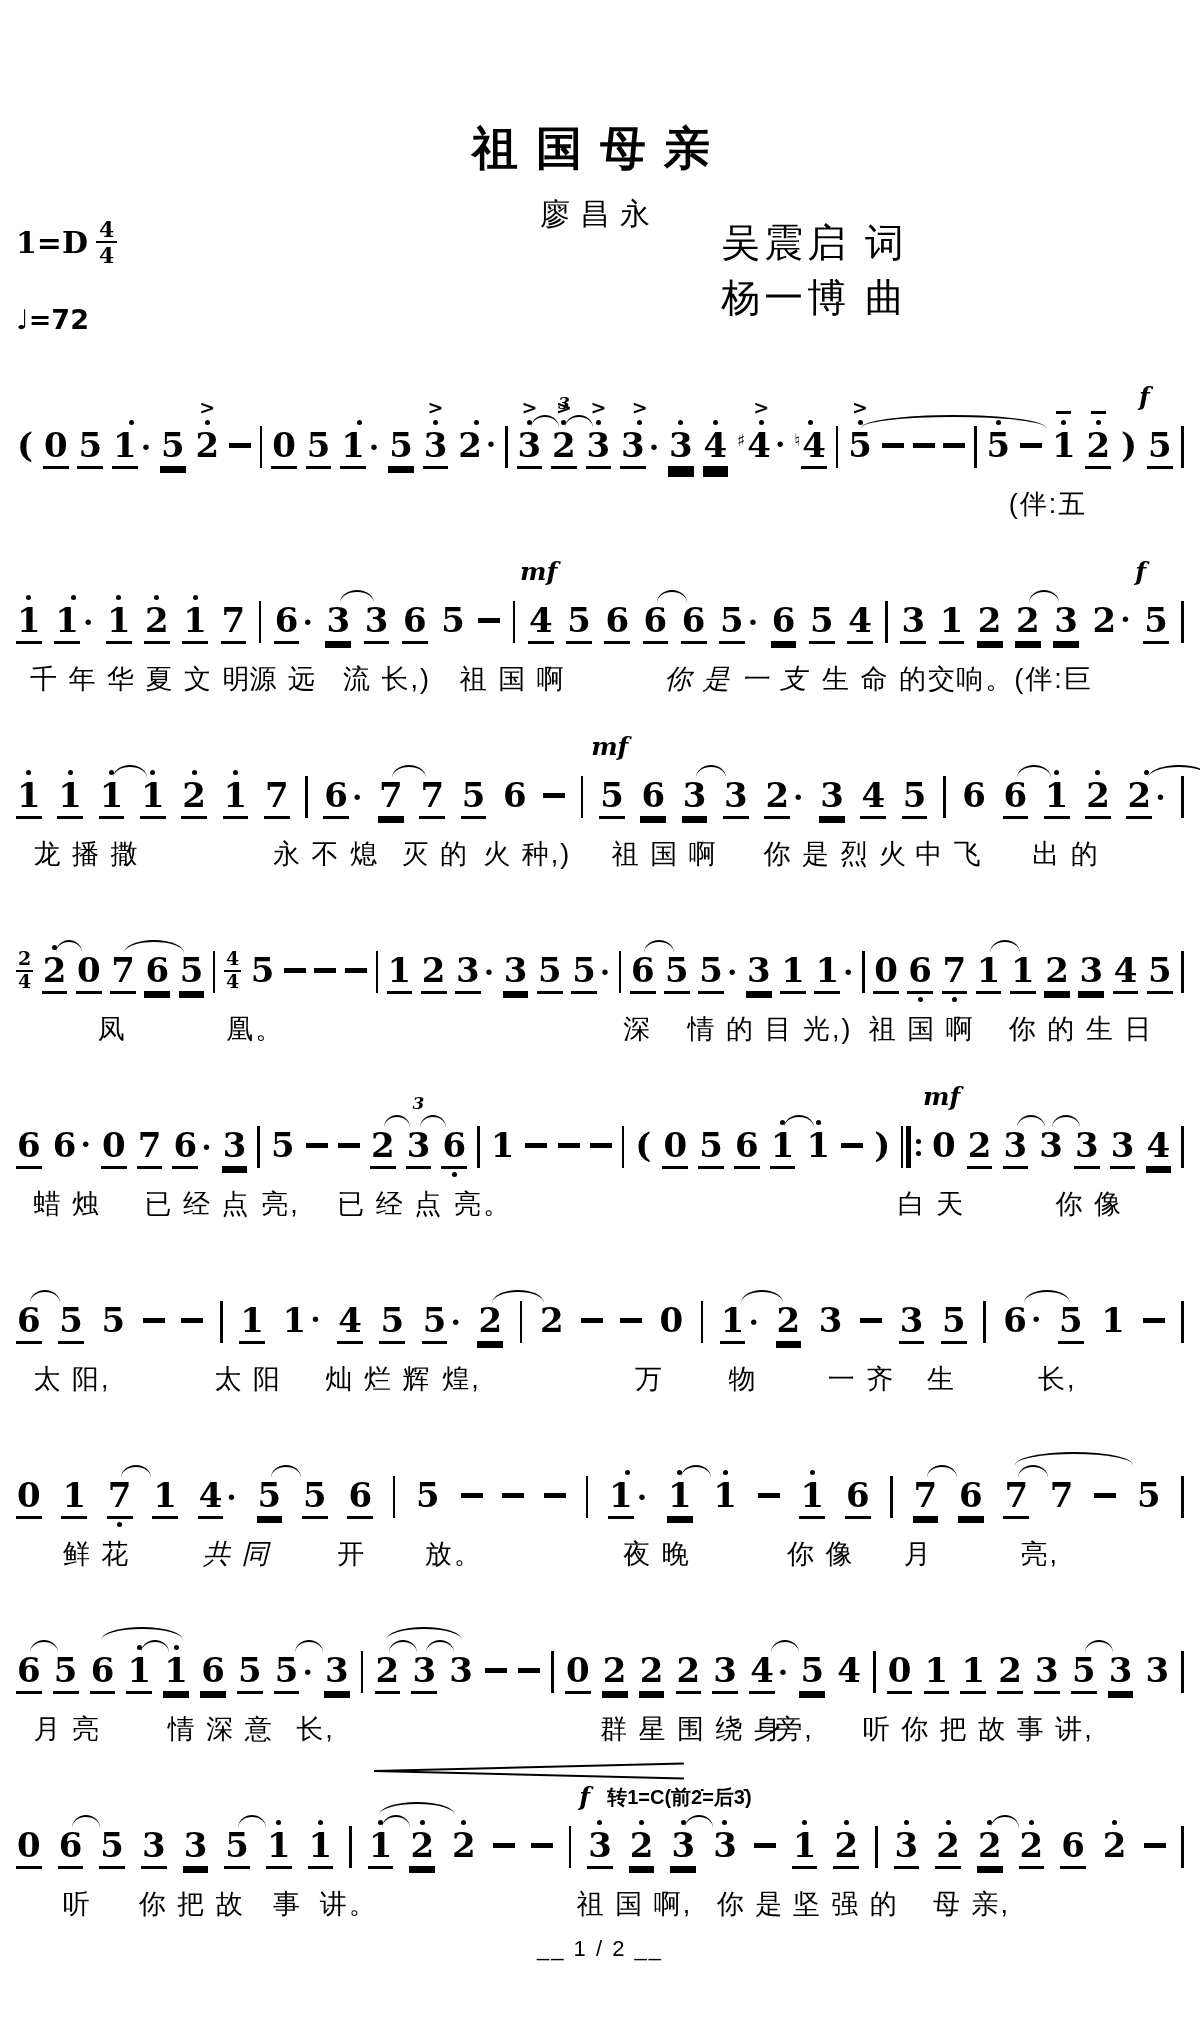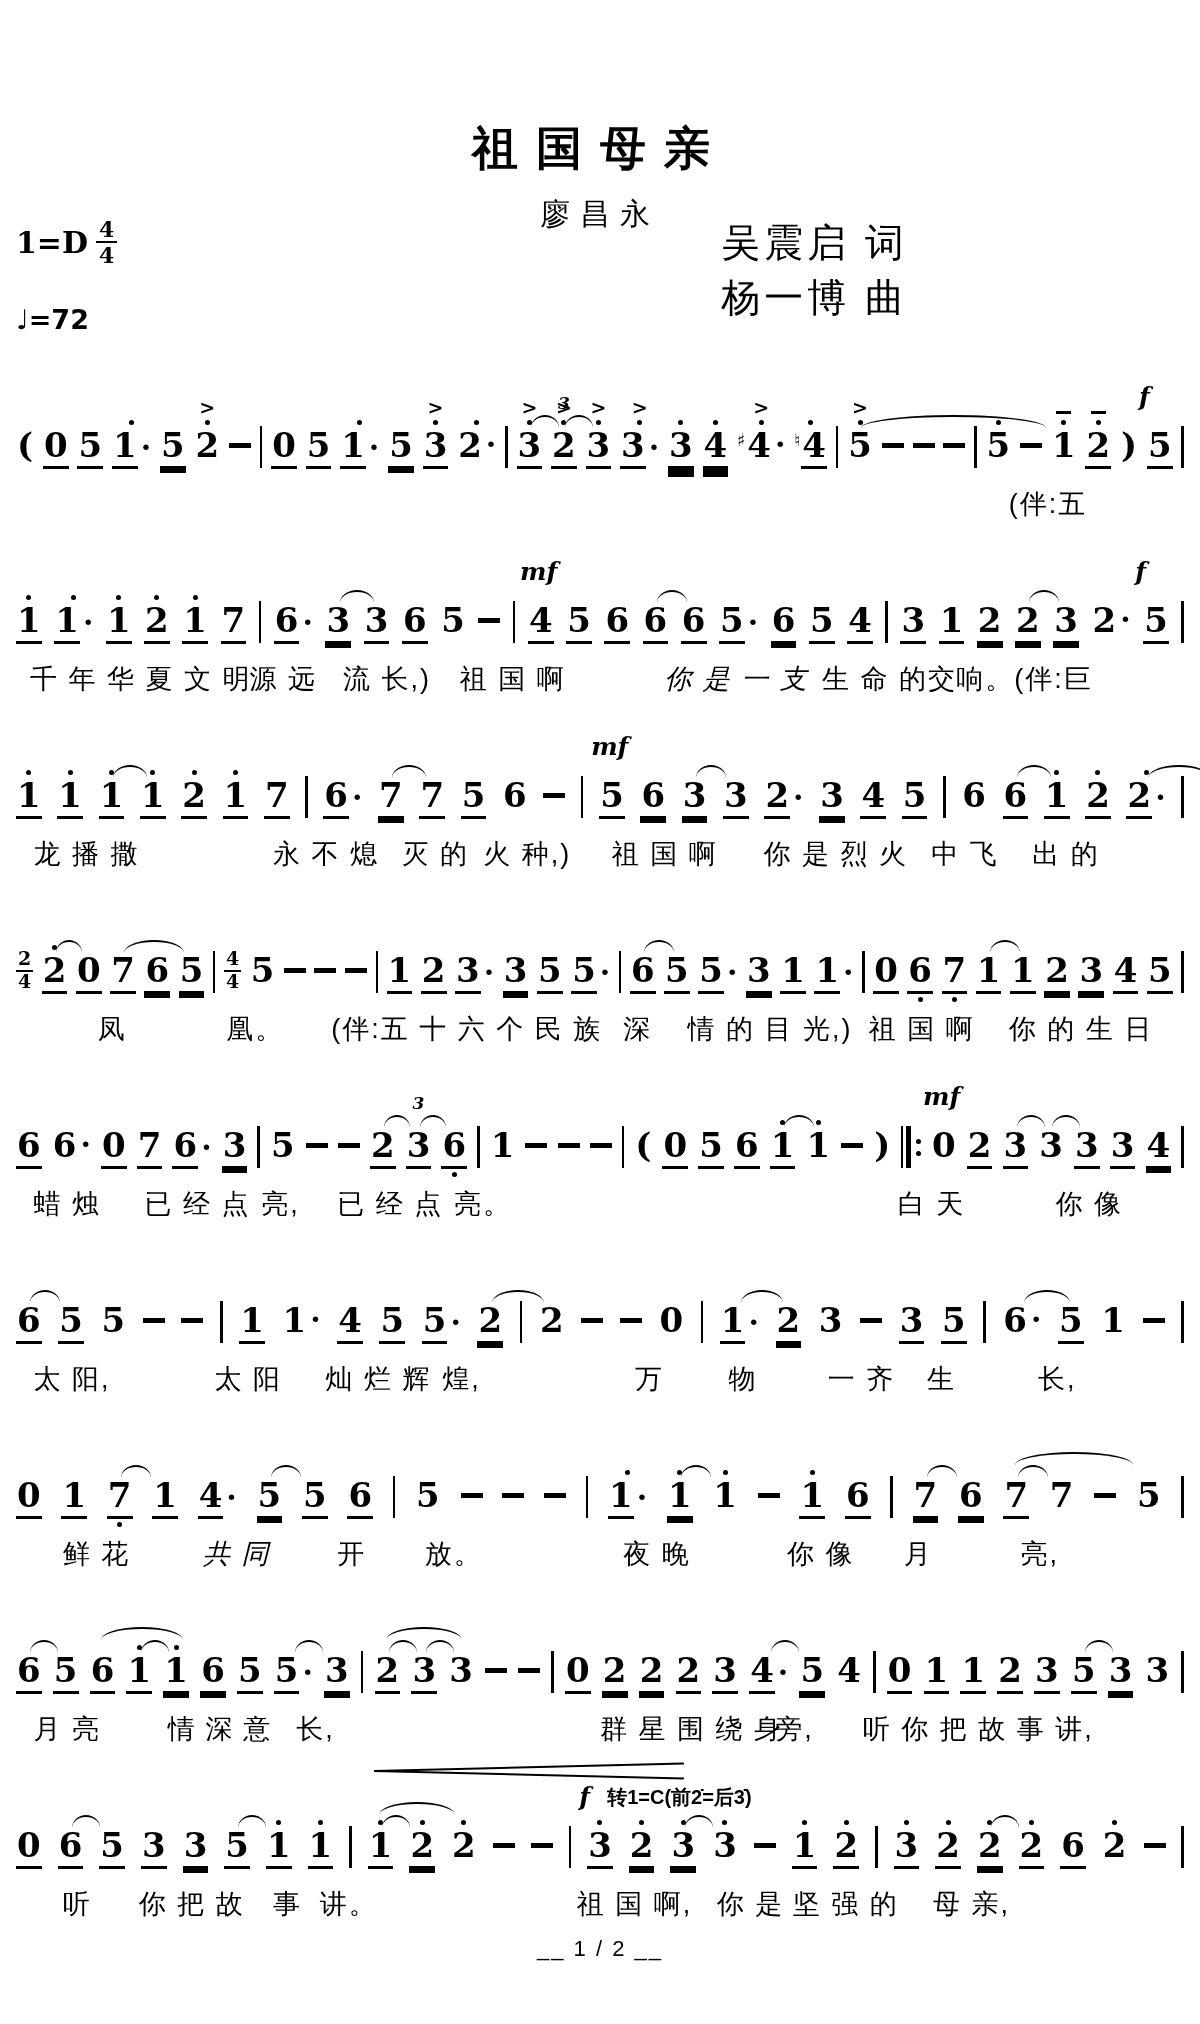--- a/index.html
+++ b/index.html
@@ -832,21 +832,21 @@
             <div class="barline"></div>
           </div>
         </div>
         <div class="lyrics-row">
           <span class="lyric" style="left: 1.5%;">龙 播 撒</span>
           <span class="lyric" style="left: 22%;">永 不 熄</span>
           <span class="lyric" style="left: 33%;">灭 的</span>
           <span class="lyric" style="left: 40%;">火 种,)</span>
           <span class="lyric" style="left: 51%;">祖 国 啊</span>
           <span class="lyric" style="left: 64%;">你 是 烈 火</span>
-          <span class="lyric" style="left: 77%; margin-left: 16px;">中 飞</span>
+          <span class="lyric" style="left: 77%;">中 飞</span>
           <span class="lyric" style="left: 87%;">出 的</span>
         </div>
       </div>
       <div class="system">
         <div class="notes-row">
           <div class="tok time">
             <div class="tnum">2</div>
             <div class="tden">4</div>
           </div>
           <div class="tok">
@@ -1080,21 +1080,20 @@
             </div>
             <div class="below"></div>
           </div>
           <div class="tok">
             <div class="barline"></div>
           </div>
         </div>
         <div class="lyrics-row">
           <span class="lyric" style="left: 7%;">凤</span>
           <span class="lyric" style="left: 18%;">凰。</span>
-          <span class="lyric" style="left: 27%;">(伴:五 十 六 个 民 族</span>
           <span class="lyric" style="left: 52%;">深</span>
           <span class="lyric" style="left: 57.5%;">情 的 目 光,)</span>
           <span class="lyric" style="left: 73%;">祖 国 啊</span>
           <span class="lyric" style="left: 85%;">你 的 生 日</span>
         </div>
       </div>
       <div class="system">
         <div class="notes-row">
           <div class="tok">
             <div class="above"></div>
@@ -1964,21 +1963,21 @@
               <div class="glyph">3</div>
             </div>
             <div class="below"></div>
           </div>
           <div class="tok">
             <div class="barline"></div>
           </div>
         </div>
         <div class="lyrics-row">
           <span class="lyric" style="left: 1.5%;">月 亮</span>
-          <span class="lyric" style="left: 13%; font-family: Liberation Serif, serif;">情 深 意</span>
+          <span class="lyric" style="left: 13%;">情 深 意</span>
           <span class="lyric" style="left: 24%;">长,</span>
           <span class="lyric" style="left: 50%;">群 星 围 绕 身</span>
           <span class="lyric" style="left: 65%;">旁,</span>
           <span class="lyric" style="left: 72.5%;">听 你 把 故 事 讲,</span>
         </div>
       </div>
       <div class="system extra-gap">
         <div class="notes-row">
           <div class="tok">
             <div class="above"></div>

